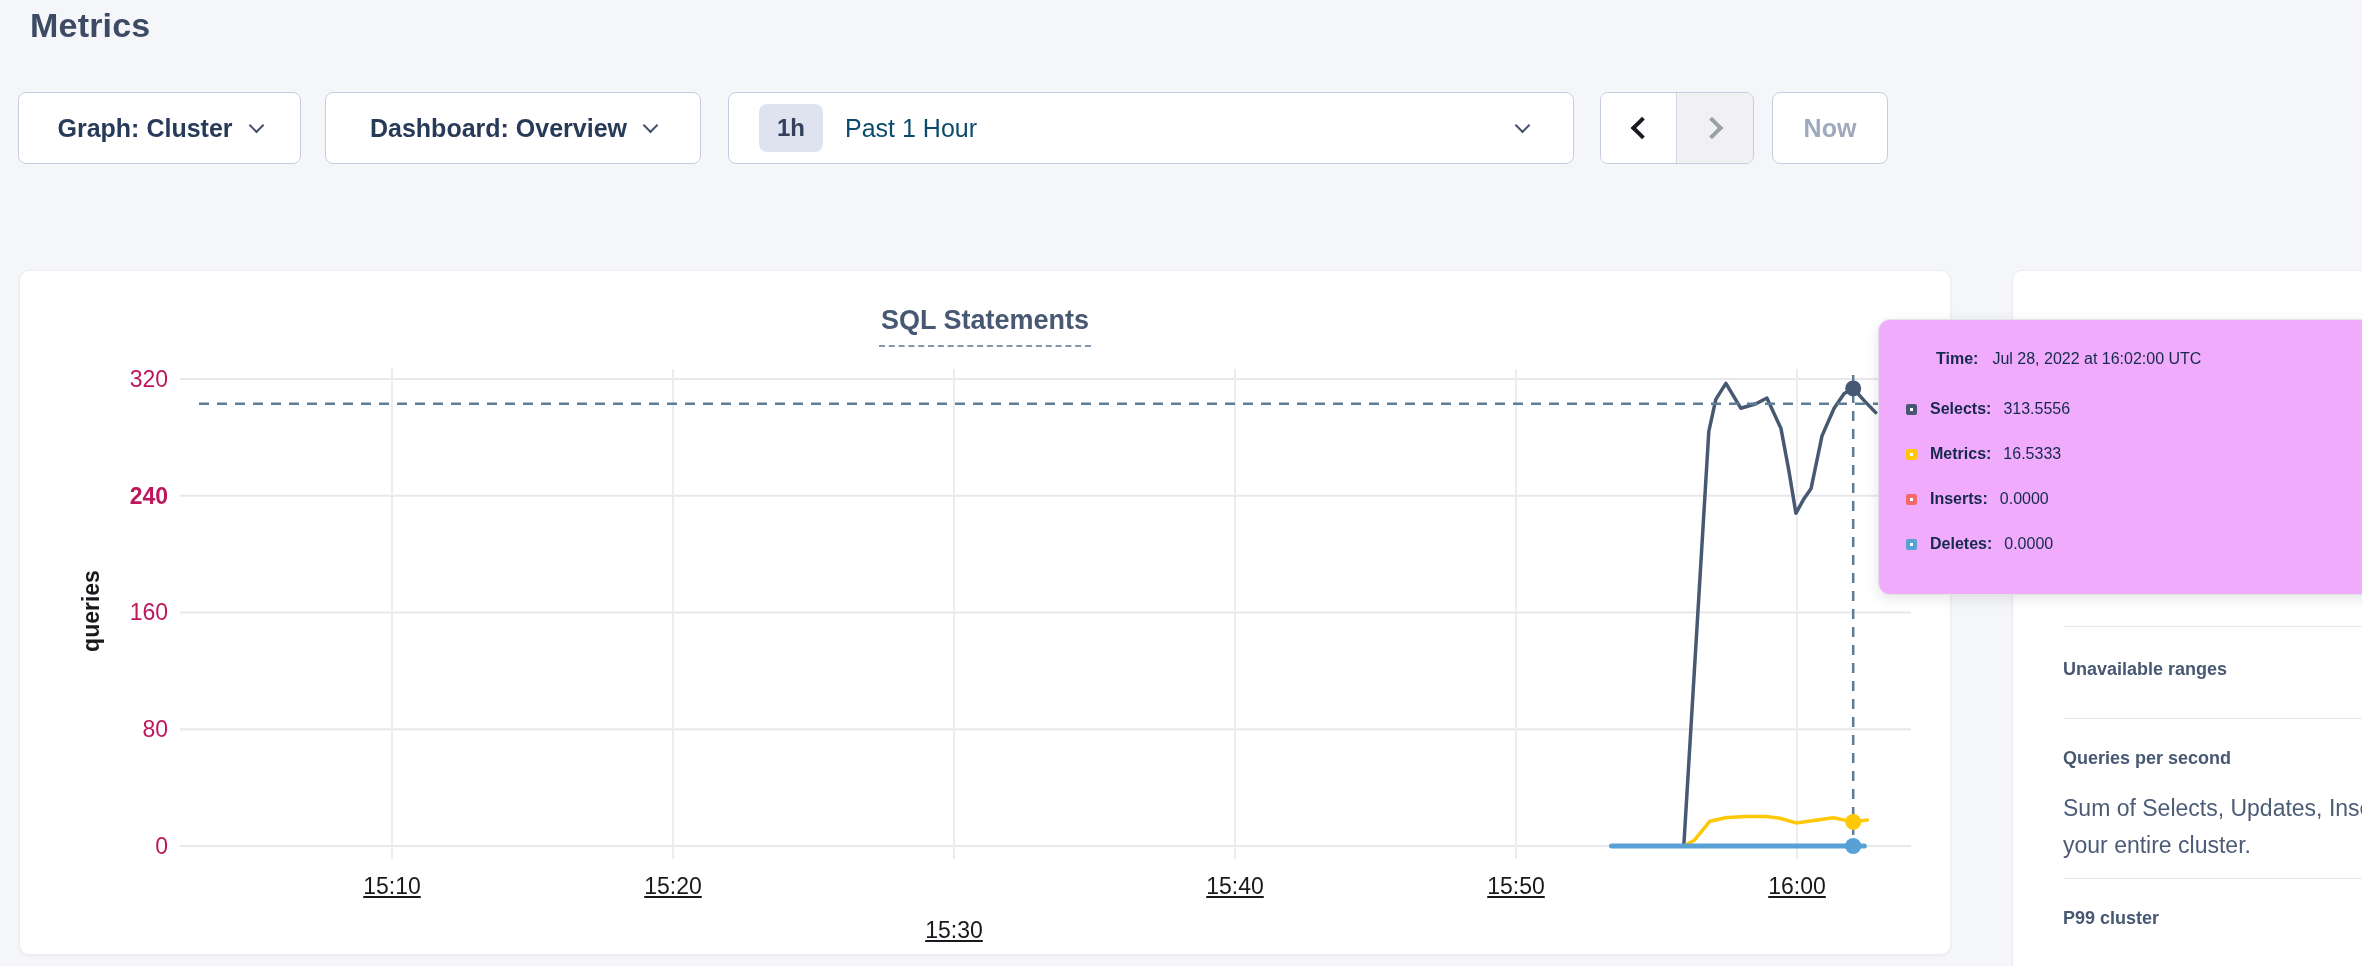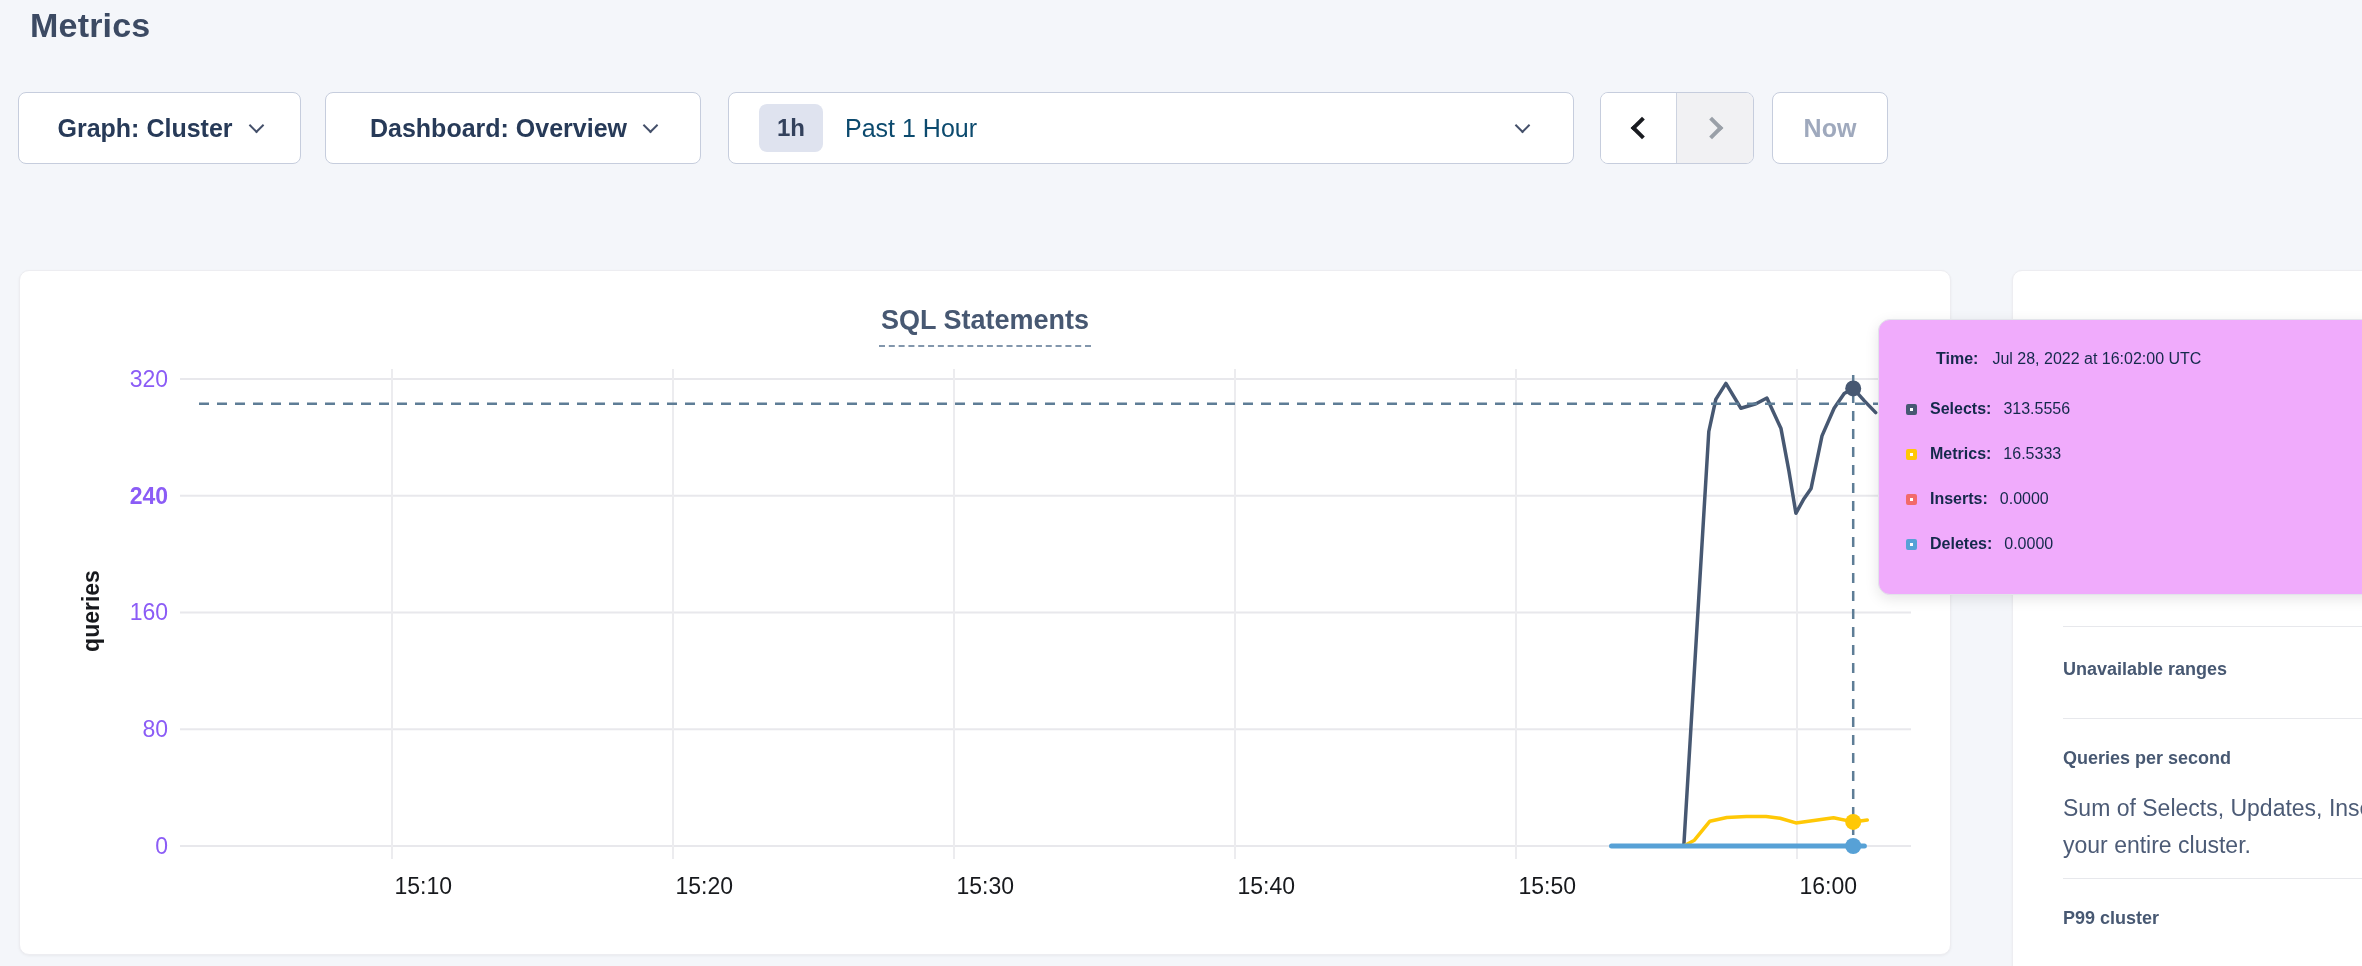--- a/index.html
+++ b/index.html
@@ -63,25 +63,25 @@
     display:inline-block; font-size:27px; font-weight:700; color:#475872;
     border-bottom:2px dashed #8296ac; padding:0 2px 9px 2px; cursor:pointer;
   }
   .ylabel {
     position:absolute; left:71px; top:340px;
     transform:translate(-50%,-50%) rotate(-90deg);
     font-size:23px; font-weight:700; color:#17191d; white-space:nowrap;
   }
   .ytick {
     position:absolute; left:38px; width:110px; text-align:right;
-    font-size:23px; color:#8b5cf6; height:30px; line-height:30px;
+    font-size:23px; color:#be185d; height:30px; line-height:30px;
   }
   .xtick {
-    position:absolute; top:602px; width:120px; text-align:right;
-    font-size:23px; color:#17191d;
+    position:absolute; top:602px; width:120px; text-align:center;
+    font-size:23px; color:#17191d;text-decoration:underline;
   }
   .plot-svg { position:absolute; left:0; top:0; }
   
   .tooltip {
     position:absolute; left:1878px; top:319px; width:531px; height:276px;
     background:#f0abfc; border:1.5px solid #e2e4ea; border-radius:12px;
     box-shadow:0 4px 14px rgba(0,0,0,.10); z-index:5;
     font-size:16px; color:#14294b;
   }
   .tt-time { position:absolute; left:57px; top:30px; }
@@ -158,21 +158,21 @@
       <circle cx="1833.2" cy="550.876118" r="8" fill="#FFC806"></circle>
       <circle cx="1833.2" cy="575" r="8" fill="#57A1D6"></circle>
     </svg>
 <div class="ytick" style="top: 92.992px;">320</div>
     <div class="ytick" style="top: 209.744px; font-weight: bold;">240</div>
     <div class="ytick" style="top: 326.496px;">160</div>
     <div class="ytick" style="top: 443.248px;">80</div>
     <div class="ytick" style="top: 560px;">0</div>
     <div class="xtick" style="left: 312px;">15:10</div>
     <div class="xtick" style="left: 593px;">15:20</div>
-    <div class="xtick" style="left: 874px;">15:30</div>
+    <div class="xtick" style="left: 874px; margin-top: 44px;">15:30</div>
     <div class="xtick" style="left: 1155px;">15:40</div>
     <div class="xtick" style="left: 1436px;">15:50</div>
     <div class="xtick" style="left: 1717px;">16:00</div>
   </div>
 
 <div class="sidebar">
   <div class="sb-divider" style="top:355px"></div>
   <div class="sb-title" style="top:388px">Unavailable ranges</div>
   <div class="sb-divider" style="top:447px"></div>
   <div class="sb-title" style="top:477px">Queries per second</div>

